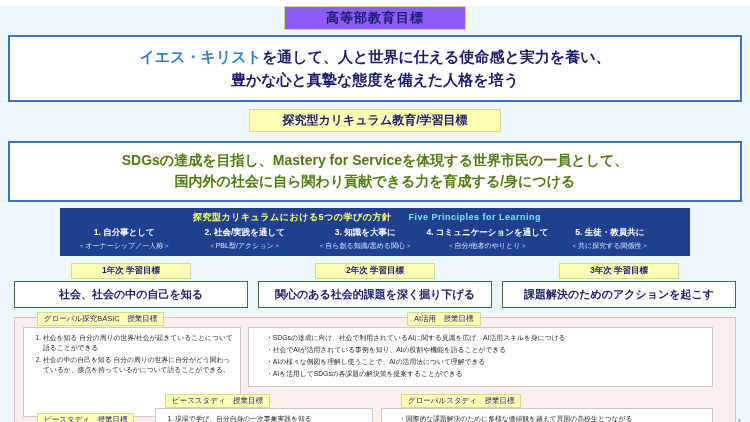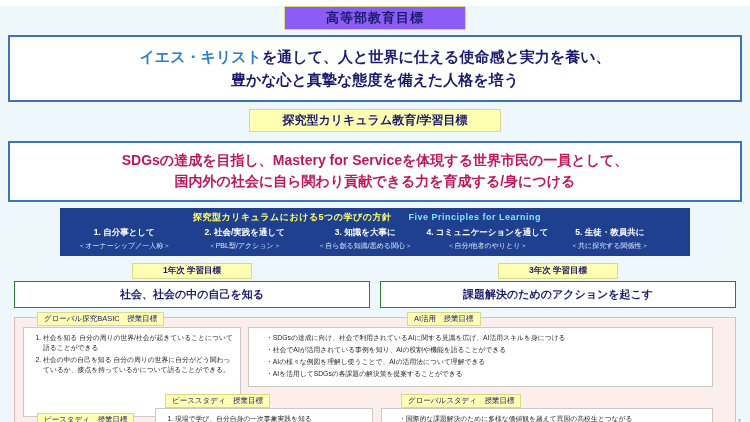--- a/index.html
+++ b/index.html
@@ -52,21 +52,21 @@
     font-weight:bold;
     color:#1a1a6e;
     padding:2px 0;
   }
   .goal-box{
     margin:5px 8px 0 8px;
     background:#ffffff;
     border:2px solid #3c74b5;
     padding:7px 24px;
     text-align:center;
-    color:#be185d;
+    color:#4d7c0f;
     font-size:14px;
     font-weight:bold;
     line-height:1.55;
   }
 
   
   .principles{
     margin:6px 60px 0 60px;
     background:#1f3f8f;
     color:#ffffff;
@@ -213,20 +213,24 @@
       </div>
     </div>
   </div>
 
   <div class="years">
     <div class="ycol">
       <span class="ylabel">1年次 学習目標</span>
       <div class="ybox">社会、社会の中の自己を知る</div>
     </div>
     <div class="ycol">
+      <span class="ylabel">2年次 学習目標</span>
+      <div class="ybox">関心のある社会的課題を深く掘り下げる</div>
+    </div>
+    <div class="ycol">
       <span class="ylabel">3年次 学習目標</span>
       <div class="ybox">課題解決のためのアクションを起こす</div>
     </div>
   </div>
 
   <div class="subjects">
 
     <span class="sublabel" style="left:22px;top:-6px;">グローバル探究BASIC　授業目標</span>
     <div class="sbox" style="left:8px;top:9px;width:218px;height:90px;">
       <ol>

